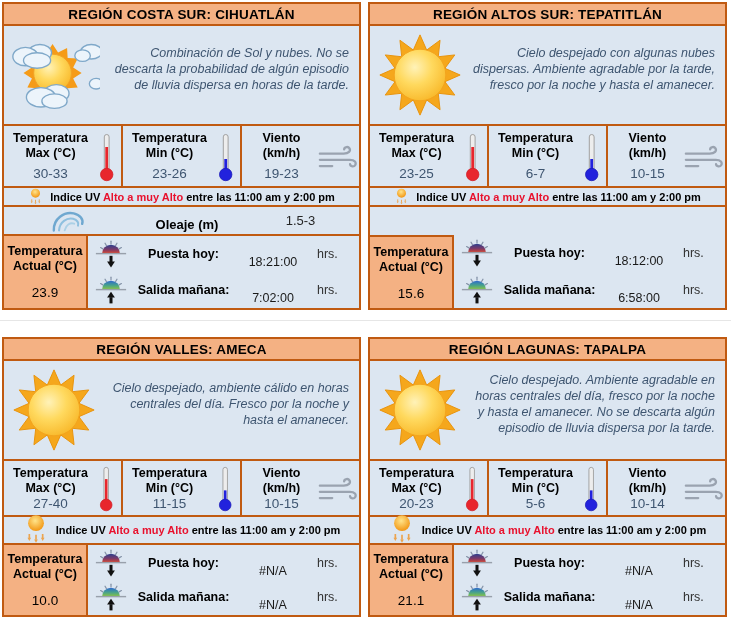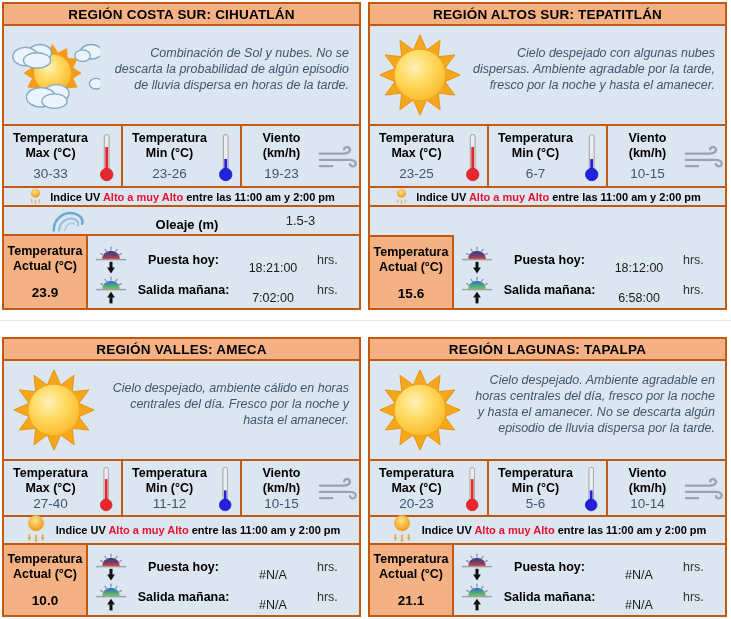--- a/index.html
+++ b/index.html
@@ -52,22 +52,22 @@
   .oleaje-icon{display:flex;justify-content:center;align-items:center;}
   .oleaje-label{font-weight:bold;font-size:13px;text-align:center;margin-top:8px;}
   .oleaje-value{font-size:13px;text-align:center;color:#262626;}
   .bottom-box{border-top:2px solid var(--border);flex:1;display:flex;flex-direction:column;min-height:0;}
   .spacer{height:28px;flex:none;}
   .actual-rows{flex:1;display:flex;min-height:0;}
   .actual-cell{width:84px;flex:none;background:var(--orange);border-right:2px solid var(--border);
     display:flex;flex-direction:column;justify-content:space-around;text-align:center;padding:2px 0;}
   .actual-cell.bt{border-top:2px solid var(--border);}
   .actual-label{font-weight:bold;font-size:12.5px;line-height:15px;}
-  .actual-value{font-weight:bold;font-size:13.5px;}
-  .sun-rows{flex:1;display:flex;flex-direction:column;justify-content:flex-end;padding:3px 0;min-width:0;}
+  .actual-value{font-weight:normal;font-size:13.5px;}
+  .sun-rows{flex:1;display:flex;flex-direction:column;justify-content:space-between;padding:3px 0;min-width:0;}
   .sun-row{display:grid;grid-template-columns:46px 1fr 80px 46px;align-items:center;}
   .sun-row .sicon{display:flex;justify-content:center;align-items:center;}
   .sun-label{font-weight:bold;font-size:12.5px;text-align:center;}
   .sun-time{font-size:12.5px;text-align:center;color:#1a1a1a;margin-top:16px;}
   .sun-hrs{font-size:12.5px;color:#333;padding-left:4px;}
   svg{display:block;}
   .defs{position:absolute;width:0;height:0;overflow:hidden;}
 </style>
 </head>
 <body>
@@ -418,21 +418,21 @@
               <circle cx="8.2" cy="42.5" r="6.2" fill="#E8262D" stroke="#D21F26" stroke-width=".8"></circle>
             </svg>
         </div>
       </div>
       <div class="temp-col bl">
         <div class="temp-main">
           <div class="temp-label">
             <div>Temperatura</div>
               <div>Min (°C)</div>
           </div>
-          <div class="temp-value">11-12</div>
+          <div class="temp-value">11-15</div>
         </div>
         <div class="temp-icon">
           <svg width="16" height="47" viewBox="0 0 16 50">
               <rect x="5.8" y="2.5" width="4.8" height="36" rx="2.4" fill="#EDEDED" stroke="#A0A0A0"></rect>
               <rect x="6.8" y="27" width="2.8" height="12" fill="#2222DD"></rect>
               <circle cx="8.2" cy="42.5" r="6.2" fill="#2222DD" stroke="#1B1BB8" stroke-width=".8"></circle>
             </svg>
         </div>
       </div>
       <div class="temp-col bl">

